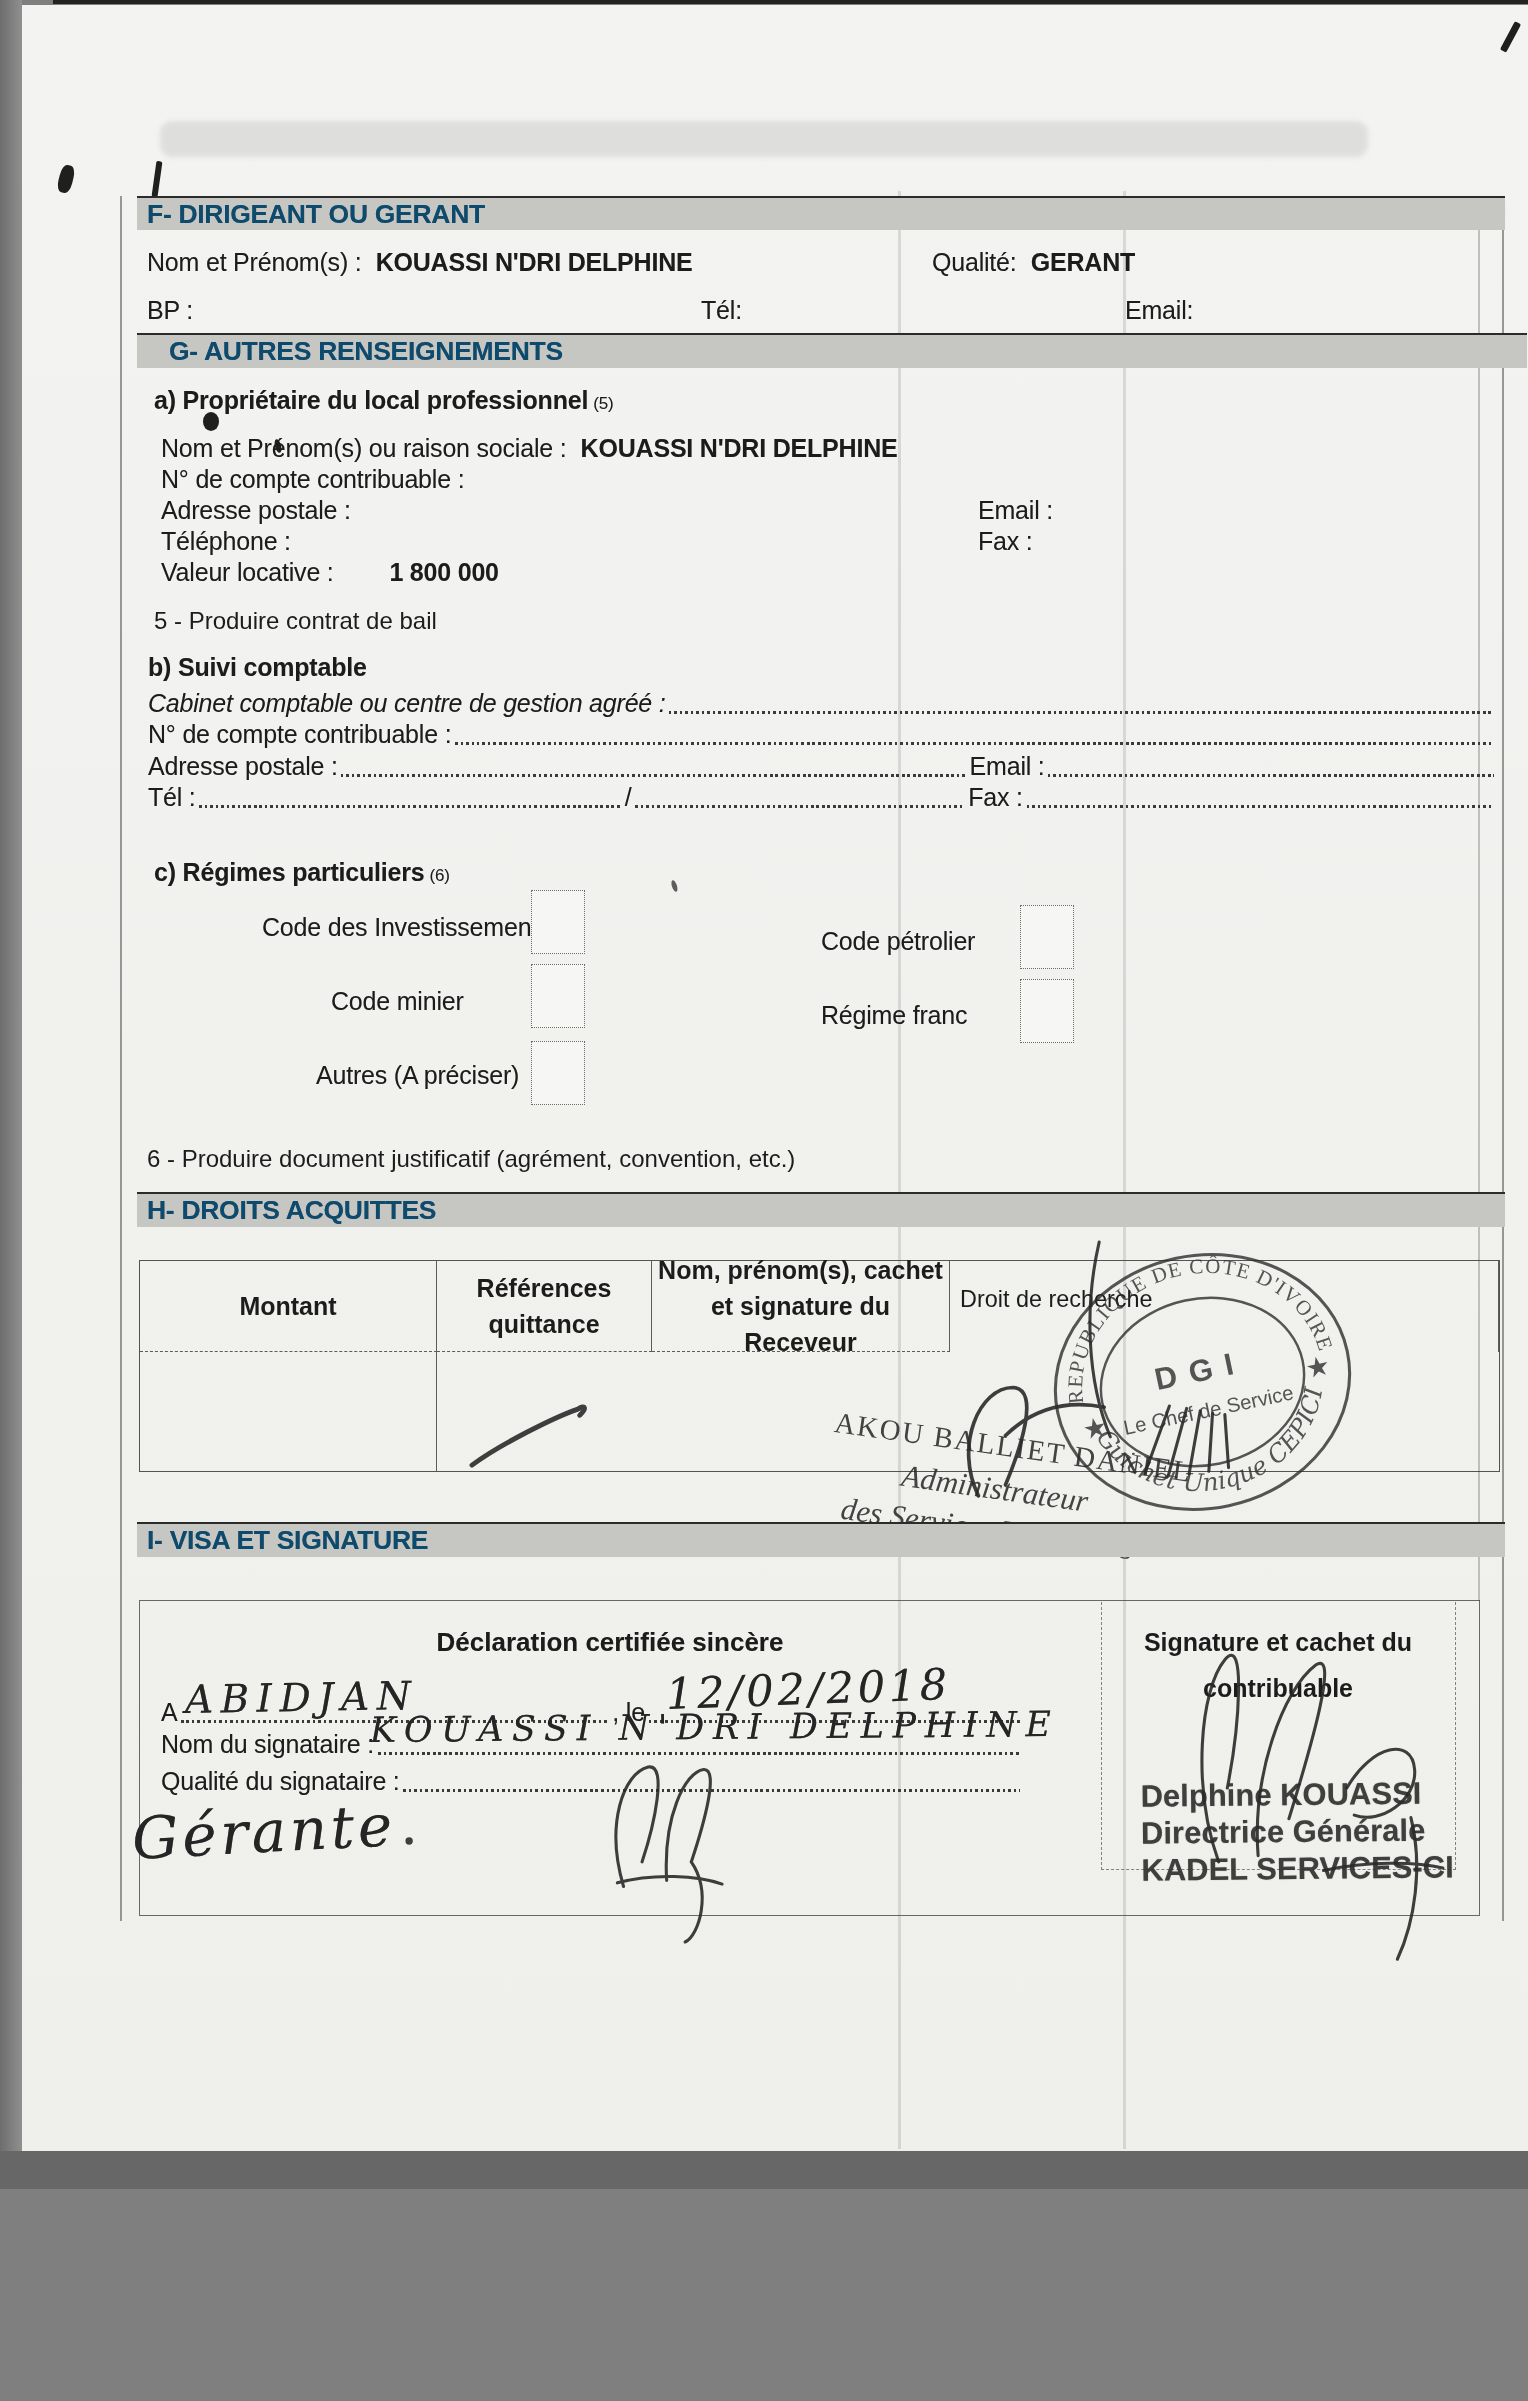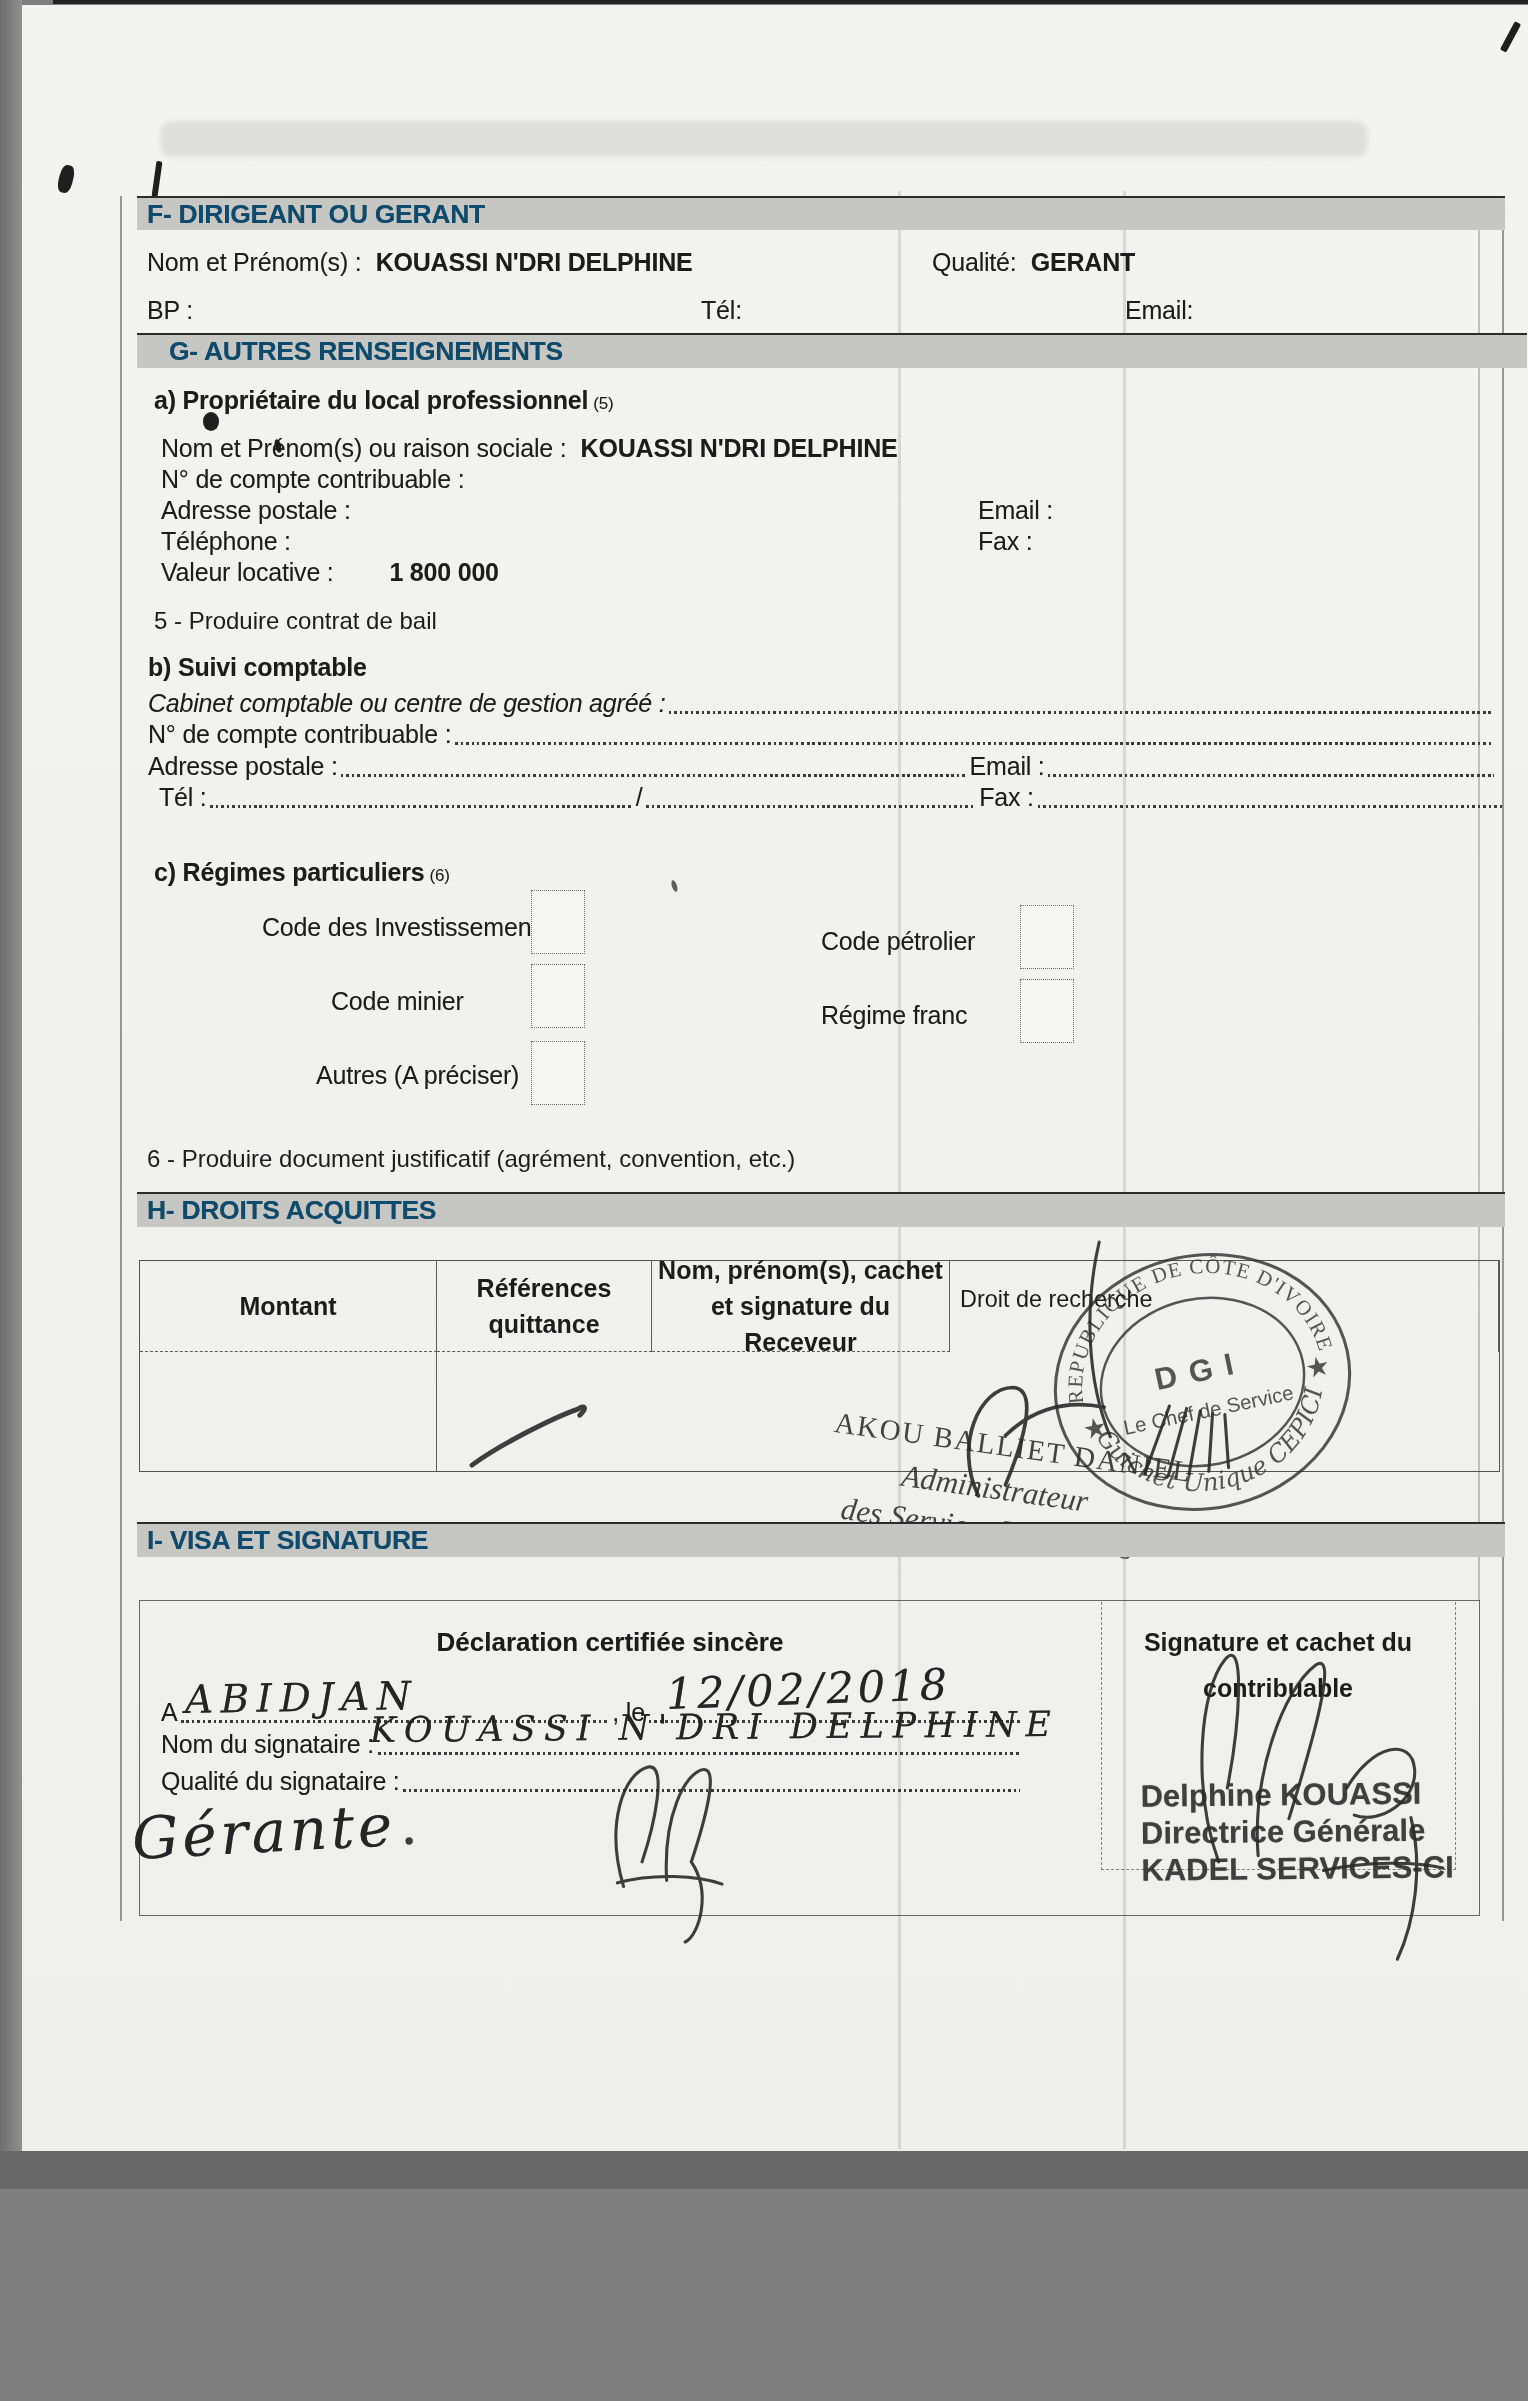--- a/index.html
+++ b/index.html
@@ -122,21 +122,21 @@
   <div class="abs dotrow" style="left:148px;top:720px;width:1350px;">
     <span class="lbl">N° de compte contribuable :</span>
       <div class="fill f1"></div>
   </div>
   <div class="abs dotrow" style="left:148px;top:752px;width:1350px;">
     <span class="lbl">Adresse postale :</span>
       <div class="fill f14"></div>
     <span class="lbl">Email :</span>
       <div class="fill f1"></div>
   </div>
-  <div class="abs dotrow" style="left:159px;top:783px;width:1350px;">
+  <div class="abs dotrow" style="left:148px;top:783px;width:1350px;">
     <span class="lbl">Tél :</span>
       <div class="fill f128"></div>
     <span class="lbl">/</span>
       <div class="fill f1"></div>
     <span class="lbl">Fax :</span>
       <div class="fill f142"></div>
   </div>
 
   <div class="abs t" style="left:154px;top:858px;">
     <span class="val">c) Régimes particuliers</span><span class="sup">(6)</span>

